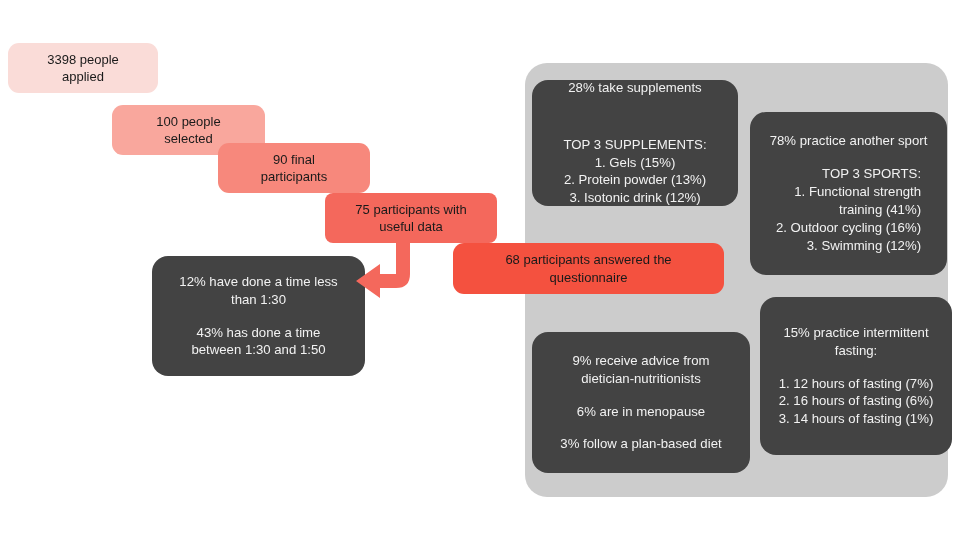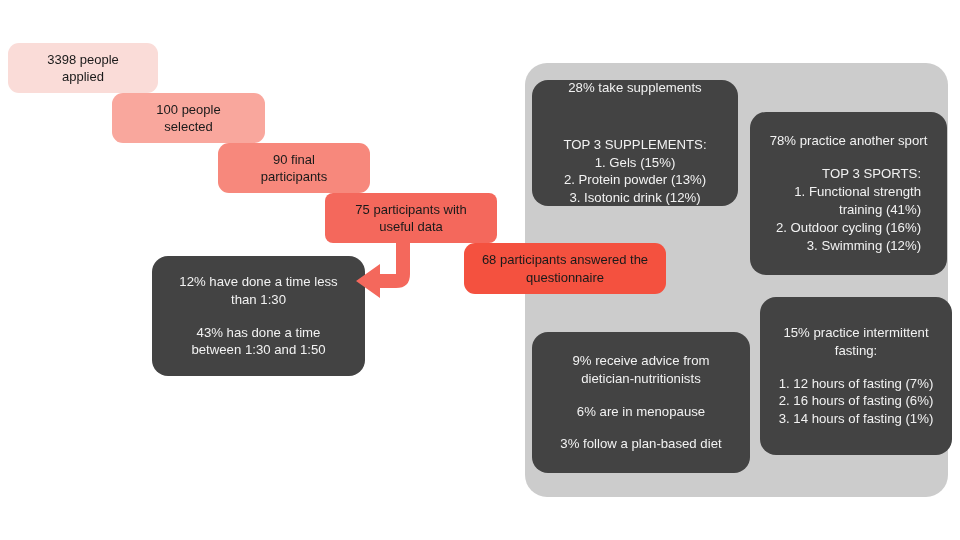--- a/index.html
+++ b/index.html
@@ -31,24 +31,24 @@
     text-align: center;
     border-radius: 11px;
     color: #1a1a1a;
     font-size: 13px;
     line-height: 1.32;
     box-sizing: border-box;
     padding: 4px 8px;
     white-space: pre-line;
   }
   .fb1 { left: 8px;   top: 43px;  width: 150px; height: 50px; background: #fadcd8; }
-  .fb2 { left: 112px; top: 93px;  width: 153px; height: 50px; background: #f9a79d; }
+  .fb2 { left: 112px; top: 105px;  width: 153px; height: 50px; background: #f9a79d; }
   .fb3 { left: 218px; top: 143px; width: 152px; height: 50px; background: #f7887c; }
   .fb4 { left: 325px; top: 193px; width: 172px; height: 50px; background: #f4685c; }
-  .fb5 { left: 464px; top: 243px; width: 202px; height: 51px; background: #f4513f; }
+  .fb5 { left: 453px; top: 243px; width: 271px; height: 51px; background: #f4513f; }
 
   
   #elbow-arrow {
     position: absolute;
     left: 352px;
     top: 236px;
     width: 76px;
     height: 72px;
     overflow: visible;
   }

